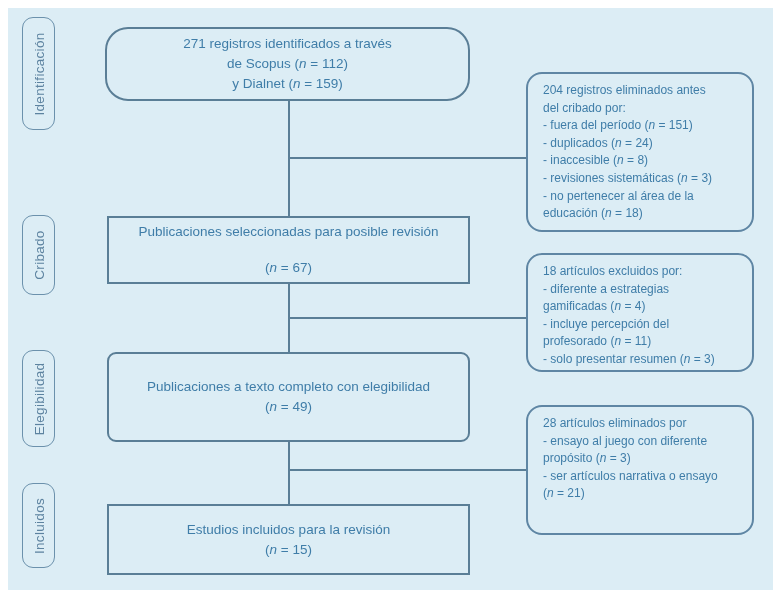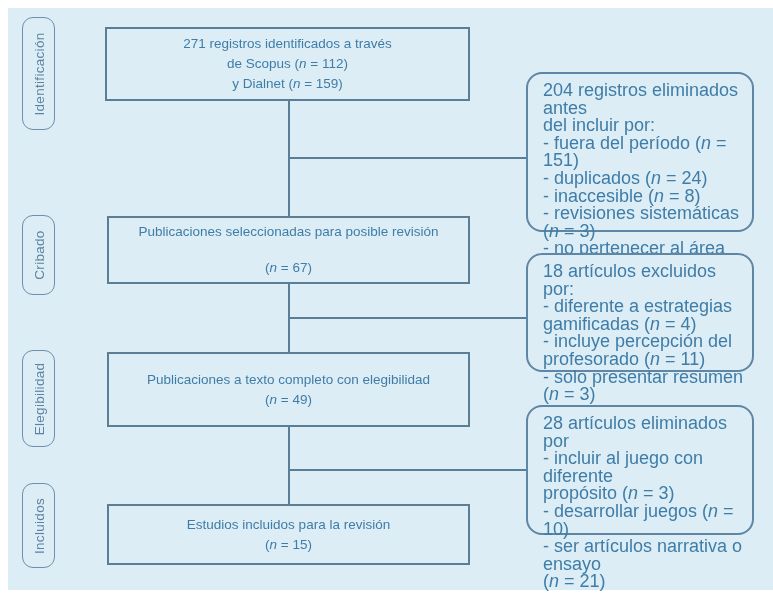--- a/index.html
+++ b/index.html
@@ -49,21 +49,21 @@
   
   .side-box{
     position:absolute;
     left:526px;width:228px;
     border:2px solid #5f86a4;
     border-radius:16px;
     background:#dcedf5;
     box-sizing:border-box;
     padding:8px 8px 6px 15px;
     color:#3f7da8;
-    font-size:18px;
+    font-size:12px;
     line-height:17.6px;
     text-align:left;
   }
   .connector{
     position:absolute;
     background:#5a7e96;
   }
   .ln{white-space:nowrap;}
   .side-box .ln{white-space:normal;display:block;}
   i{font-style:italic;}
@@ -88,58 +88,57 @@
     <span class="stage-text">Incluidos</span>
   </div>
 
   <div class="connector" style="left:288px;top:100px;width:2px;height:117px;"></div>
   <div class="connector" style="left:290px;top:157px;width:237px;height:2px;"></div>
   <div class="connector" style="left:288px;top:283px;width:2px;height:70px;"></div>
   <div class="connector" style="left:290px;top:317px;width:237px;height:2px;"></div>
   <div class="connector" style="left:288px;top:426px;width:2px;height:79px;"></div>
   <div class="connector" style="left:290px;top:469px;width:237px;height:2px;"></div>
 
-  <div class="main-box" style="left:105px;top:27px;width:365px;height:74px;">
+  <div class="main-box" style="left:105px;top:27px;width:365px;height:74px;border-radius:23px;">
       <div class="ln">271 registros identificados a través</div>
       <div class="ln">de Scopus (<i>n</i> = 112)</div>
       <div class="ln">y Dialnet (<i>n</i> = 159)</div>
     </div>
   <div class="main-box" style="top:216px;height:68px;gap:16px;">
       <div class="ln">Publicaciones seleccionadas para posible revisión</div>
       <div class="ln">(<i>n</i> = 67)</div>
     </div>
-  <div class="main-box" style="top:352px;height:75px;">
+  <div class="main-box" style="top:352px;height:90px;border-radius:9px;">
       <div class="ln">Publicaciones a texto completo con elegibilidad</div>
       <div class="ln">(<i>n</i> = 49)</div>
     </div>
-  <div class="main-box" style="top:504px;height:61px;">
+  <div class="main-box" style="top:504px;height:71px;">
       <div class="ln">Estudios incluidos para la revisión</div>
       <div class="ln">(<i>n</i> = 15)</div>
     </div>
 
   <div class="side-box" style="top:72px;height:160px;">
       <div class="ln">204 registros eliminados antes</div>
-      <div class="ln">del incluir por:</div>
+      <div class="ln">del cribado por:</div>
       <div class="ln">- fuera del período (<i>n</i> = 151)</div>
       <div class="ln">- duplicados (<i>n</i> = 24)</div>
       <div class="ln">- inaccesible (<i>n</i> = 8)</div>
       <div class="ln">- revisiones sistemáticas (<i>n</i> = 3)</div>
       <div class="ln">- no pertenecer al área de la</div>
       <div class="ln">educación (<i>n</i> = 18)</div>
     </div>
   <div class="side-box" style="top:253px;height:119px;">
       <div class="ln">18 artículos excluidos por:</div>
       <div class="ln">- diferente a estrategias</div>
       <div class="ln">gamificadas (<i>n</i> = 4)</div>
       <div class="ln">- incluye percepción del</div>
       <div class="ln">profesorado (<i>n</i> = 11)</div>
       <div class="ln">- solo presentar resumen (<i>n</i> = 3)</div>
     </div>
   <div class="side-box" style="top:405px;height:130px;">
       <div class="ln">28 artículos eliminados por</div>
-      <div class="ln">- incluir al juego con diferente</div>
+      <div class="ln">- ensayo al juego con diferente</div>
       <div class="ln">propósito (<i>n</i> = 3)</div>
-      <div class="ln">- desarrollar juegos (<i>n</i> = 10)</div>
       <div class="ln">- ser artículos narrativa o ensayo</div>
       <div class="ln">(<i>n</i> = 21)</div>
     </div>
 
 </div>
 
 </body></html>

